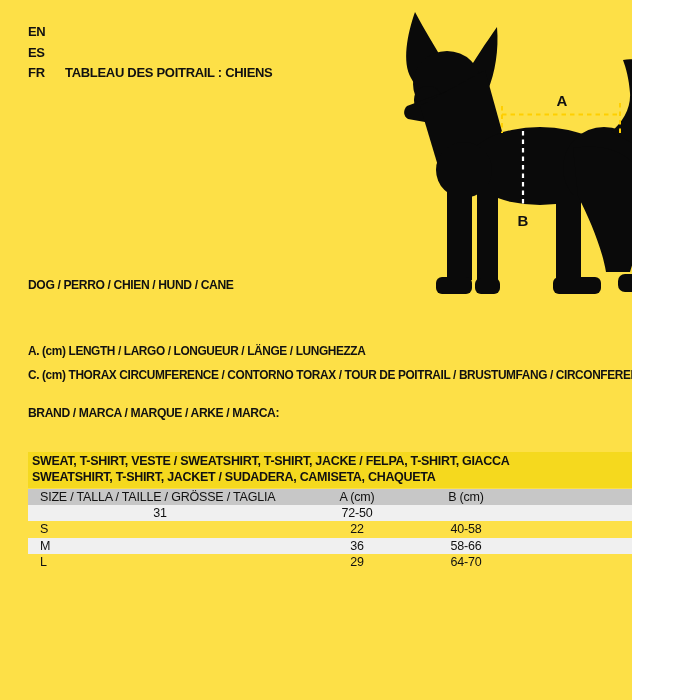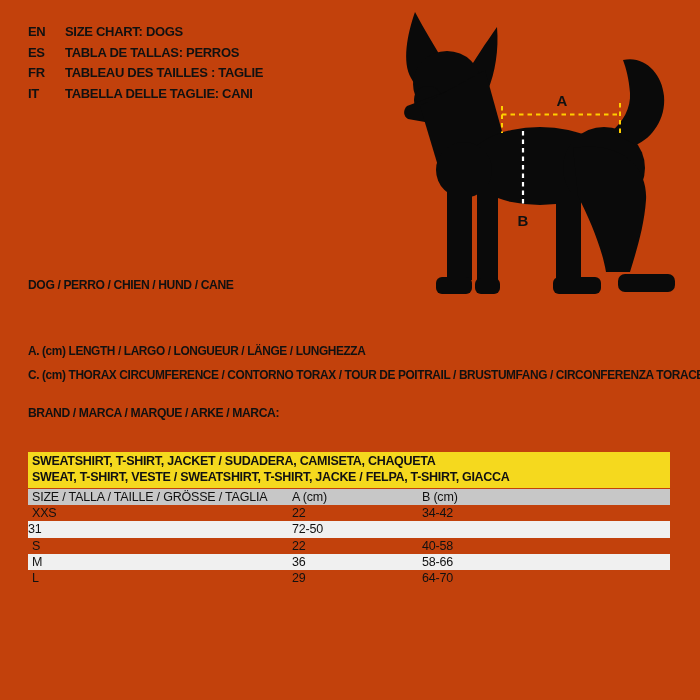--- a/index.html
+++ b/index.html
@@ -1,63 +1,57 @@
 <!DOCTYPE html>
 <html><head>
 <meta charset="utf-8">
 <style>
   html,body{margin:0;padding:0;background:#ffffff;}
   body{width:700px;height:700px;font-family:"Liberation Sans",sans-serif;color:#111;}
-  .sheet{position:relative;width:700px;height:700px;overflow:hidden;background:#c2410c;}
+  .sheet{position:relative;width:632px;height:700px;overflow:hidden;background:#fde047;}
 
   
   .langs{position:absolute;left:28px;top:21px;font-size:13px;font-weight:700;letter-spacing:-0.3px;}
   .lang-row{display:grid;grid-template-columns:37px auto;height:20.7px;align-items:center;white-space:nowrap;}
 
   
   .dog{position:absolute;left:390px;top:0;width:310px;height:300px;}
   .dog svg{display:block;width:310px;height:300px;}
   .svg-label{font-family:"Liberation Sans",sans-serif;font-size:15px;font-weight:700;fill:#111;text-anchor:middle;}
 
   
   .line{position:absolute;left:28px;font-size:12.5px;font-weight:700;letter-spacing:-0.4px;white-space:nowrap;transform:scaleX(0.97);transform-origin:left center;}
   .dog-label{top:278px;}
   .measures{position:absolute;left:28px;top:340px;font-size:12.5px;font-weight:700;letter-spacing:-0.4px;line-height:23.5px;white-space:nowrap;transform:scaleX(0.95);transform-origin:left top;}
   .brand{top:406px;}
 
   
   .table{position:absolute;left:28px;top:452px;width:642px;font-size:12.5px;letter-spacing:-0.2px;}
   .banner{background:#F5D91E;font-weight:700;line-height:15.5px;padding:2px 4px 3px 4px;letter-spacing:-0.3px;white-space:nowrap;}
   .trow{display:grid;grid-template-columns:264px 130px 88px 1fr;height:16.2px;align-items:center;white-space:nowrap;}
-  .trow .c1{padding-left:4px;}
-  .trow .c2,.trow .c3{text-align:left;}
+  .trow .c1{padding-left:12px;}
+  .trow .c2,.trow .c3{text-align:center;}
   .thead{background:#C7C7C7;margin-top:1px;}
   .alt{background:#F0F0F0;}
 </style>
 </head>
 <body>
 
 <div class="sheet">
 
   <div class="langs">
     <div class="lang-row">
       <span>EN</span>
-      <span>SIZE CHART: DOGS</span>
     </div>
     <div class="lang-row">
       <span>ES</span>
-      <span>TABLA DE TALLAS: PERROS</span>
     </div>
     <div class="lang-row">
       <span>FR</span>
-      <span>TABLEAU DES TAILLES : TAGLIE</span>
-    </div>
-    <div class="lang-row">
-      <span>IT</span>
-      <span>TABELLA DELLE TAGLIE: CANI</span>
+      <span>TABLEAU DES POITRAIL : CHIENS</span>
     </div>
   </div>
 
   <div class="dog">
     <svg viewBox="0 0 310 300" xmlns="http://www.w3.org/2000/svg">
       <g fill="#0A0A0A">
         <path d="M25,12 C17,35 12,62 21,78 C24,84 28,89 31,93 L55,64 C45,47 34,29 25,12 Z"></path>
         <path d="M107,27 C109,50 105,73 98,90 L75,77 C84,60 96,43 107,27 Z"></path>
         <ellipse cx="57" cy="84" rx="34" ry="33"></ellipse>
         <circle cx="38" cy="100" r="14"></circle>
@@ -91,32 +85,27 @@
 
   <div class="measures">
     <div>A. (cm) LENGTH / LARGO / LONGUEUR / LÄNGE / LUNGHEZZA</div>
     <div>C. (cm) THORAX CIRCUMFERENCE / CONTORNO TORAX / TOUR DE POITRAIL / BRUSTUMFANG / CIRCONFERENZA TORACE</div>
   </div>
 
   <div class="line brand">BRAND / MARCA / MARQUE / ARKE / MARCA:</div>
 
   <div class="table">
     <div class="banner">
+      <div>SWEAT, T-SHIRT, VESTE / SWEATSHIRT, T-SHIRT, JACKE / FELPA, T-SHIRT, GIACCA</div>
       <div>SWEATSHIRT, T-SHIRT, JACKET / SUDADERA, CAMISETA, CHAQUETA</div>
-      <div>SWEAT, T-SHIRT, VESTE / SWEATSHIRT, T-SHIRT, JACKE / FELPA, T-SHIRT, GIACCA</div>
     </div>
     <div class="trow thead">
       <div class="c1">SIZE / TALLA / TAILLE / GRÖSSE / TAGLIA</div>
       <div class="c2">A (cm)</div>
       <div class="c3">B (cm)</div>
-    </div>
-    <div class="trow">
-      <div class="c1">XXS</div>
-      <div class="c2">22</div>
-      <div class="c3">34-42</div>
     </div>
     <div class="trow alt">
       <div class="c2">31</div>
       <div class="c3">72-50</div>
     </div>
     <div class="trow">
       <div class="c1">S</div>
       <div class="c2">22</div>
       <div class="c3">40-58</div>
     </div>

